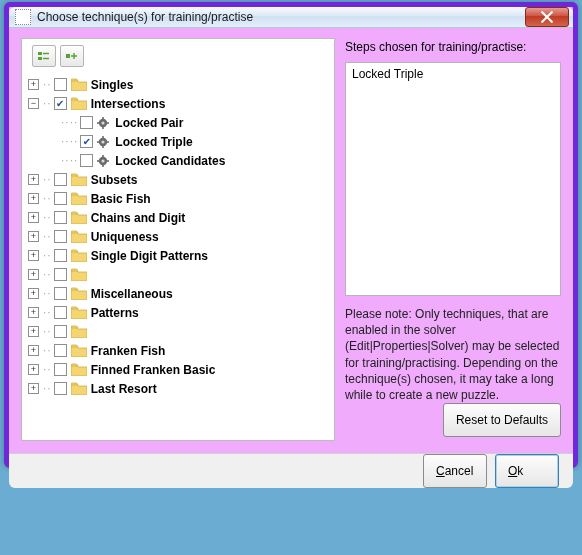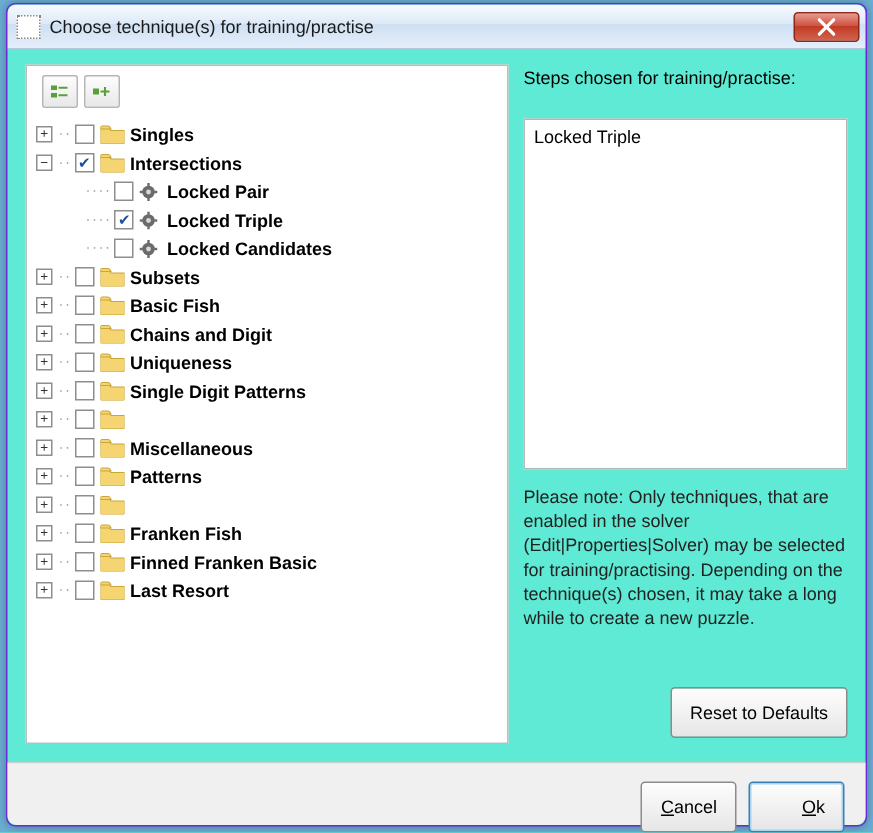--- a/index.html
+++ b/index.html
@@ -9,23 +9,23 @@
     font-size: 12px;
     background: #6badd2;
     width: 582px;
     height: 555px;
     overflow: hidden;
     position: relative;
   }
   .window {
     position: absolute;
     left: 4px; top: 2px;
-    width: 574px; height: 549px;
-    background: #5eead4;
-    border: 1px solid #6d28d9;
+    width: 574px; height: 466px;
+    background: #f0abfc;
+    border: 5px solid #6d28d9;
     border-radius: 6px;
     box-shadow: 0 0 6px rgba(0,0,0,.3);
     display: flex;
     flex-direction: column;
   }
   .titlebar {
     height: 30px;
     background: linear-gradient(#f7fbff, #dde9f7 45%, #cfe0f2 46%, #e5eefb);
     border-bottom: 1px solid #b7c7da;
     border-radius: 6px 6px 0 0;
@@ -138,21 +138,21 @@
     flex-shrink: 0;
   }
   .lbl { color: #000; white-space: nowrap; font-weight: bold; }
   .child { padding-left: 18px; }
   .right-panel {
     width: 216px;
     display: flex;
     flex-direction: column;
   }
   .steps-label {
-    margin: 2px 0 20px 0;
+    margin: 2px 0 8px 0;
   }
   .steps-box {
     border: 1px solid #b5b5b5;
     background: #fff;
     height: 234px;
     padding: 4px 6px;
     margin-bottom: 10px;
   }
   .note {
     color: #222;
@@ -166,23 +166,22 @@
   }
   .btn {
     height: 23px;
     padding: 16px 12px;
     border: 1px solid #8b8b8b;
     border-radius: 3px;
     background: linear-gradient(#fdfdfd,#e6e6e6);
     font: inherit;
     display: inline-flex;
     align-items: center;
-    justify-content: flex-end;
+    justify-content: flex-start;
     min-width: 64px;
-    margin-top: 16px;
   }
   .btn.default {
     border: 1px solid #3c7fb1;
     box-shadow: 0 0 0 1px #a8d3ee inset;
   }
   .footer {
     height: 42px;
     border-top: 1px solid #d0d0d0;
     background: #f0f0f0;
     display: flex;

